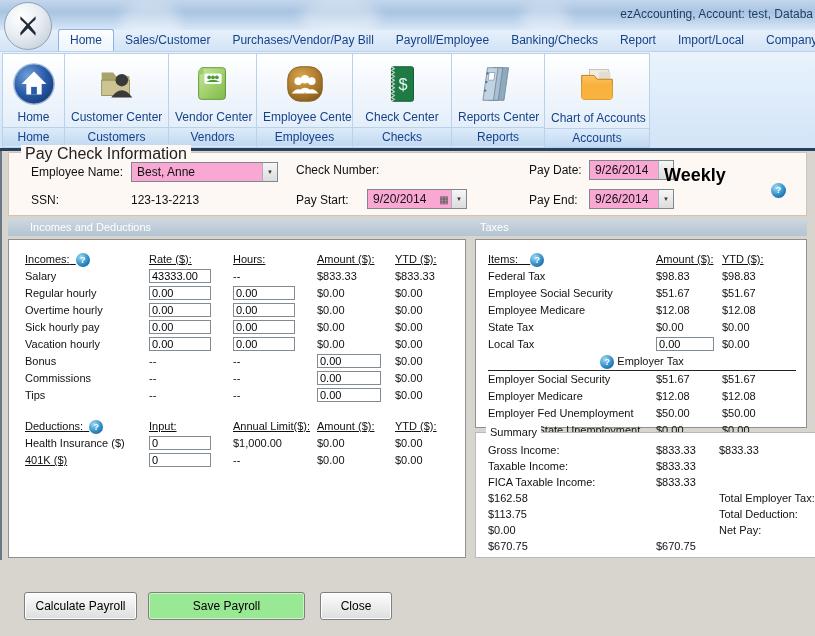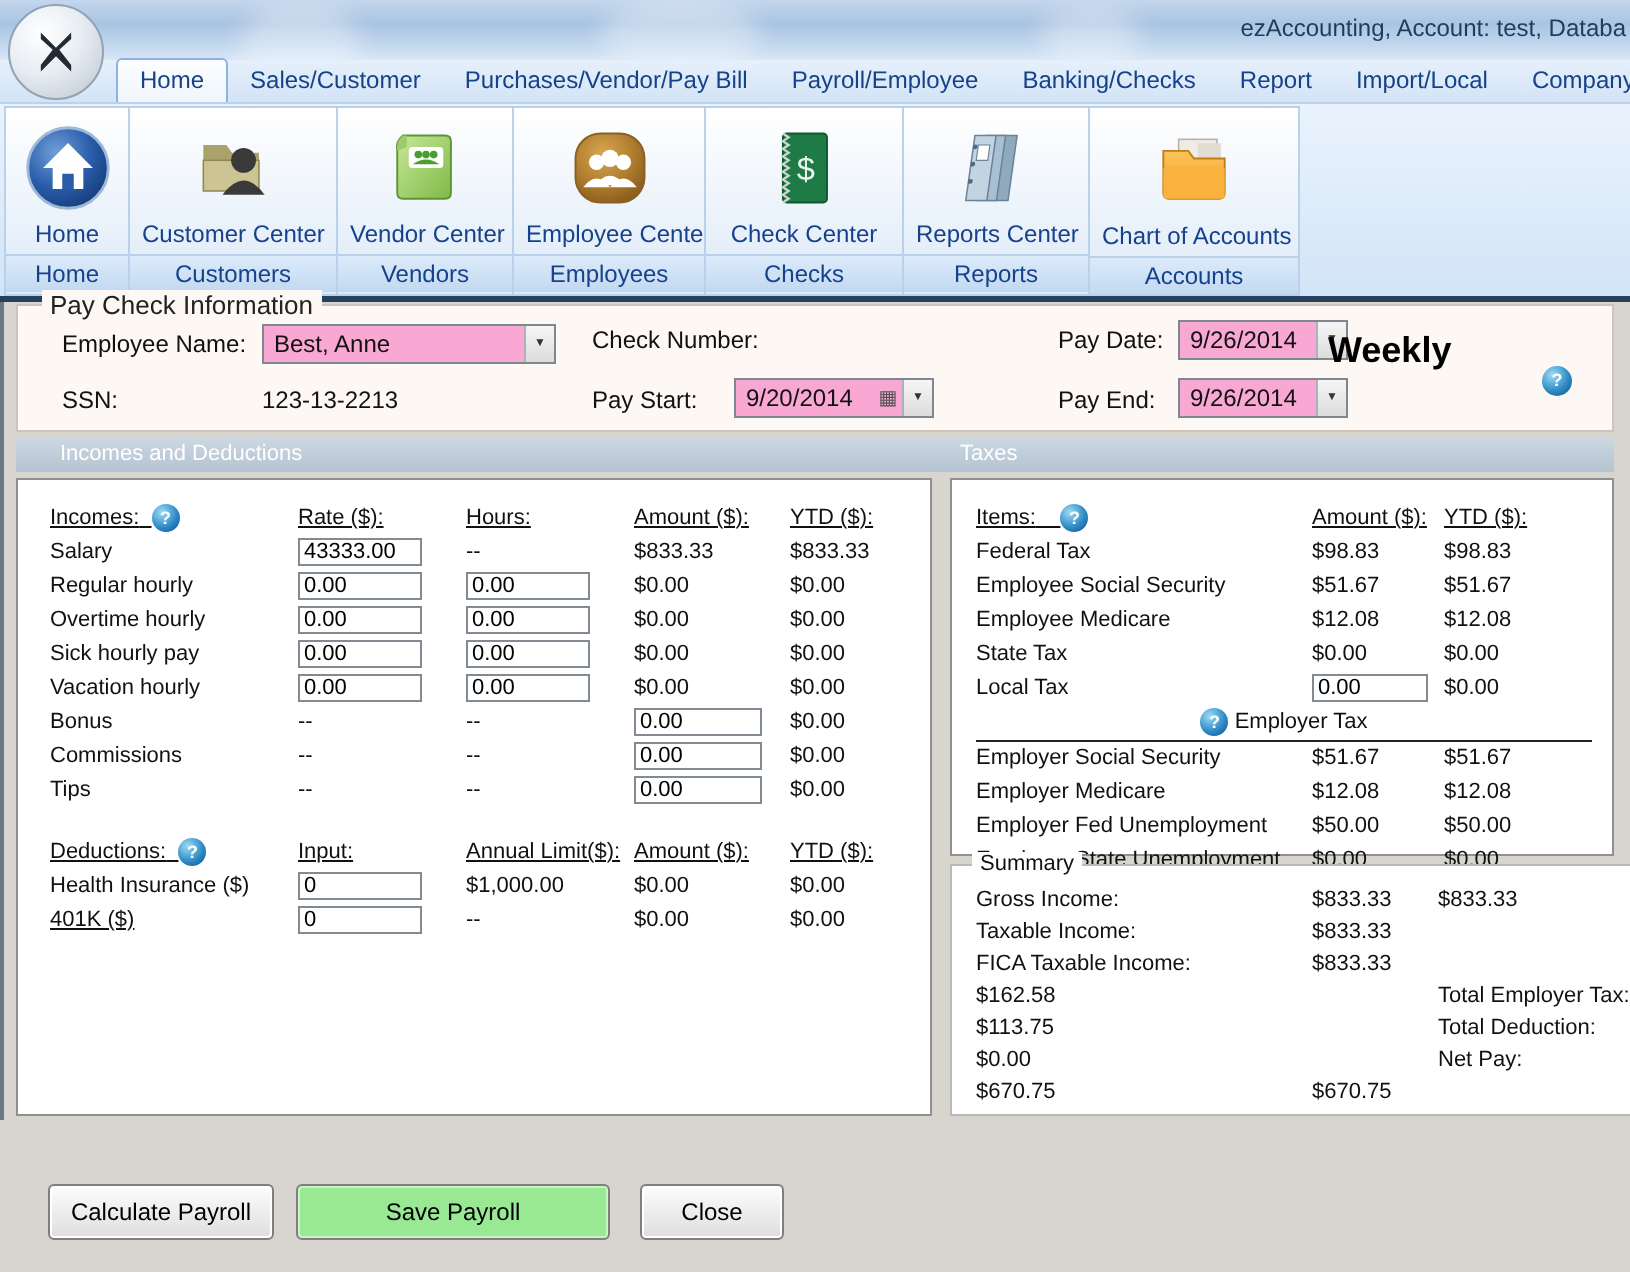--- a/index.html
+++ b/index.html
@@ -34,21 +34,21 @@
     background:linear-gradient(#dcebfa,#c2d9f1); border-top:1px solid #b9d1ea; }
   .w-home{width:62px} .w-cust{width:104px} .w-vend{width:88px} .w-empl{width:96px} .w-chck{width:99px} .w-rept{width:93px} .w-acct{width:106px}
   .icon-area svg { width:46px; height:46px; }
 
   .ribbon-divider { position:absolute; left:0; top:148px; width:815px; height:3px; background:#27405e; }
 
   
   .content-left-edge { position:absolute; left:0; top:151px; width:2px; height:409px; background:#6a7886; }
   .paycheck { position:absolute; left:8px; top:152px; width:799px; height:64px; background:#fdf8f4;
     border:1px solid #cfc3ba; font-size:12px; color:#111; }
-  .paycheck .legend { position:absolute; left:12px; top:-8px; background:#fdf8f4; padding:0 4px; font-size:13px; color:#222; }
+  .paycheck .legend { position:absolute; left:12px; top:-8px; background:#fdf8f4; padding:0 4px; font-size:16px; color:#222; }
   .pc-label { position:absolute; white-space:nowrap; }
   .combo { position:absolute; background:#f9a8d4; border:1px solid #7f8891; height:20px; display:flex; align-items:center; font-size:12px; }
   .combo .cval { flex:1; padding:0 5px; white-space:nowrap; }
   .combo .cbtn { width:15px; height:100%; background:linear-gradient(#f6f6f6,#dcdcdc); border-left:1px solid #aab2ba;
     display:flex; align-items:center; justify-content:center; font-size:6px; color:#333; }
   .combo .ccal { width:14px; height:100%; display:flex; align-items:center; justify-content:center; font-size:10px; color:#555; }
   .weekly { position:absolute; left:655px; top:12px; font-size:18px; font-weight:bold; color:#000; }
   .globe { display:inline-block; width:14px; height:14px; border-radius:50%;
     background:radial-gradient(circle at 35% 30%, #9fdcf5 0%, #2f8cc7 55%, #0f4f86 100%);
     color:#fff; font-size:9px; line-height:14px; text-align:center; font-weight:bold; }

